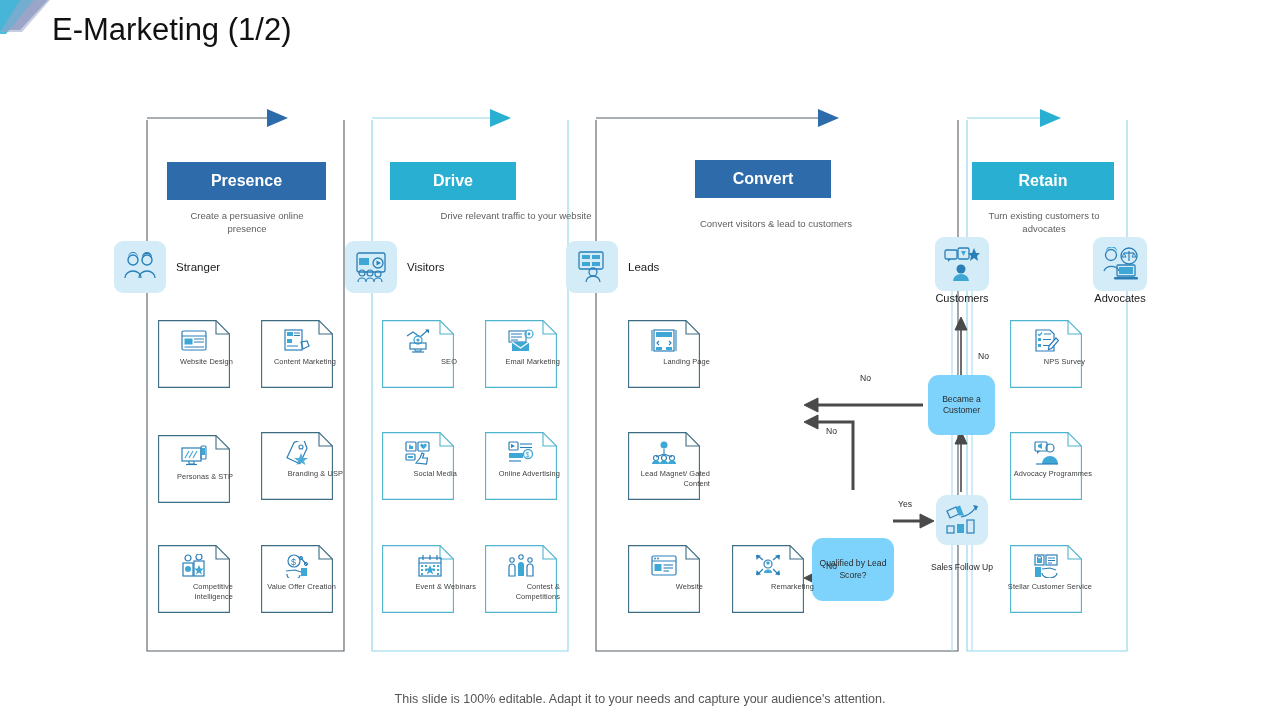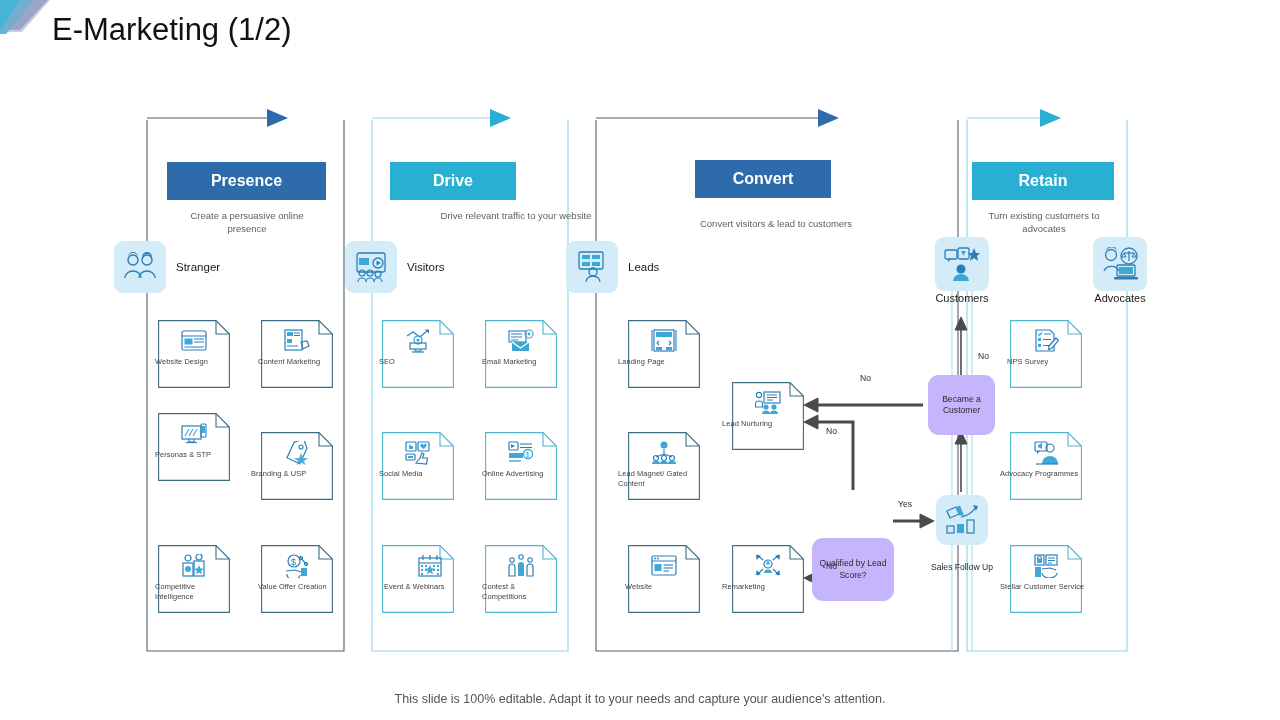--- a/index.html
+++ b/index.html
@@ -47,28 +47,28 @@
   
   .card {
     position:absolute; width:72px; height:68px;
     display:flex; flex-direction:column; align-items:center; justify-content:flex-start;
     padding-top:9px;
   }
   .card .fold-svg { position:absolute; left:0; top:0; width:72px; height:68px; }
   .card .card-icon { position:relative; width:26px; height:24px; z-index:2; }
   .card .card-label {
     position:relative; z-index:2; margin-top:4px;
-    font-size:7.4px; color:#3d3d3d; text-align:left; line-height:9.5px;
+    font-size:7.4px; color:#3d3d3d; text-align:right; line-height:9.5px;
     width:78px; letter-spacing:.1px;
   }
   .card.wide .card-label { width:92px; }
 
   
   .rnode {
-    position:absolute; background:#c4b5fd; border-radius:11px;
+    position:absolute; background:#7dd3fc; border-radius:11px;
     display:flex; align-items:center; justify-content:center;
     text-align:center; font-size:8.6px; color:#2b2b2b; line-height:11.5px;
   }
   .rnode-icon {
     position:absolute; background:#d3ecf8; border-radius:11px;
     display:flex; align-items:center; justify-content:center;
   }
   .node-caption { position:absolute; text-align:center; font-size:8.6px; color:#2b2b2b; line-height:11px; white-space:nowrap; }
 
   
@@ -270,21 +270,21 @@
       <rect x="3" y="3" width="6" height="4" fill="#3fa7d6"></rect>
       <line x1="10" y1="4" x2="16" y2="4" stroke="#2b7fb8" stroke-width="1"></line>
       <line x1="10" y1="6.5" x2="16" y2="6.5" stroke="#2b7fb8" stroke-width="1"></line>
       <rect x="3" y="10" width="5" height="4" fill="#3fa7d6"></rect>
       <line x1="3" y1="17" x2="14" y2="17" stroke="#2b7fb8" stroke-width="1"></line>
       <path d="M17,13 l6,-1 l2,5 l-6,3 z" fill="none" stroke="#2b7fb8" stroke-width="1.2"></path>
     </svg>
     <div class="card-label">Content Marketing</div>
   </div>
 
-  <div class="card" style="left:158px; top:413px;">
+  <div class="card" style="left:158px; top:435px;">
     <svg class="fold-svg" viewBox="0 0 72 68">
         <path d="M0.6,0.6 L58,0.6 L71.4,14 L71.4,67.4 L0.6,67.4 Z" fill="#fff" stroke="#3b6c84" stroke-width="1.1"></path>
         <path d="M58,0.6 L58,14 L71.4,14" fill="none" stroke="#3b6c84" stroke-width="1.1"></path>
       </svg>
     <svg class="card-icon" viewBox="0 0 26 24">
       <rect x="1" y="4" width="19" height="13" fill="none" stroke="#2b7fb8" stroke-width="1.2"></rect>
       <line x1="4" y1="14" x2="8" y2="7" stroke="#3fa7d6" stroke-width="1.1"></line>
       <line x1="8" y1="14" x2="12" y2="7" stroke="#3fa7d6" stroke-width="1.1"></line>
       <line x1="12" y1="14" x2="16" y2="7" stroke="#3fa7d6" stroke-width="1.1"></line>
       <path d="M8,17 l0,3 l5,0 l0,-3" fill="none" stroke="#2b7fb8" stroke-width="1.1"></path>
@@ -500,38 +500,20 @@
       <circle cx="4" cy="4.5" r="0.9" fill="#2b7fb8"></circle>
         <circle cx="7" cy="4.5" r="0.9" fill="#2b7fb8"></circle>
       <rect x="3.5" y="10" width="7" height="7" fill="#3fa7d6"></rect>
       <line x1="12.5" y1="11" x2="22" y2="11" stroke="#2b7fb8" stroke-width="1.1"></line>
       <line x1="12.5" y1="14" x2="22" y2="14" stroke="#2b7fb8" stroke-width="1.1"></line>
       <line x1="12.5" y1="17" x2="18" y2="17" stroke="#2b7fb8" stroke-width="1.1"></line>
     </svg>
     <div class="card-label">Website</div>
   </div>
 
-  <div class="card wide" style="left:732px; top:382px;">
-    <svg class="fold-svg" viewBox="0 0 72 68">
-        <path d="M0.6,0.6 L58,0.6 L71.4,14 L71.4,67.4 L0.6,67.4 Z" fill="#fff" stroke="#3b6c84" stroke-width="1.1"></path>
-        <path d="M58,0.6 L58,14 L71.4,14" fill="none" stroke="#3b6c84" stroke-width="1.1"></path>
-      </svg>
-    <svg class="card-icon" viewBox="0 0 26 24">
-      <rect x="9" y="1" width="16" height="11" fill="none" stroke="#2b7fb8" stroke-width="1.2"></rect>
-      <line x1="12" y1="4" x2="22" y2="4" stroke="#2b7fb8" stroke-width="1"></line>
-      <line x1="12" y1="6.5" x2="22" y2="6.5" stroke="#2b7fb8" stroke-width="1"></line>
-      <line x1="12" y1="9" x2="18" y2="9" stroke="#2b7fb8" stroke-width="1"></line>
-      <circle cx="4" cy="4" r="2.6" fill="none" stroke="#2b7fb8" stroke-width="1.1"></circle>
-      <path d="M0.5,13 a3.5,3 0 0 1 7,0 l0,3 l-7,0z" fill="none" stroke="#2b7fb8" stroke-width="1.1"></path>
-      <circle cx="11" cy="16" r="2.6" fill="#3fa7d6"></circle>
-      <circle cx="19" cy="16" r="2.6" fill="#3fa7d6"></circle>
-      <path d="M7,23 a4,3.5 0 0 1 8,0 M15,23 a4,3.5 0 0 1 8,0" fill="#3fa7d6"></path>
-    </svg>
-    <div class="card-label">Lead Nurturing</div>
-  </div>
 
   <div class="card wide" style="left:732px; top:545px;">
     <svg class="fold-svg" viewBox="0 0 72 68">
         <path d="M0.6,0.6 L58,0.6 L71.4,14 L71.4,67.4 L0.6,67.4 Z" fill="#fff" stroke="#3b6c84" stroke-width="1.1"></path>
         <path d="M58,0.6 L58,14 L71.4,14" fill="none" stroke="#3b6c84" stroke-width="1.1"></path>
       </svg>
     <svg class="card-icon" viewBox="0 0 26 24">
       <circle cx="13" cy="10" r="4" fill="none" stroke="#2b7fb8" stroke-width="1.2"></circle>
       <circle cx="13" cy="9" r="1.8" fill="#3fa7d6"></circle>
       <path d="M9,19 a4,3.5 0 0 1 8,0" fill="#3fa7d6"></path>

